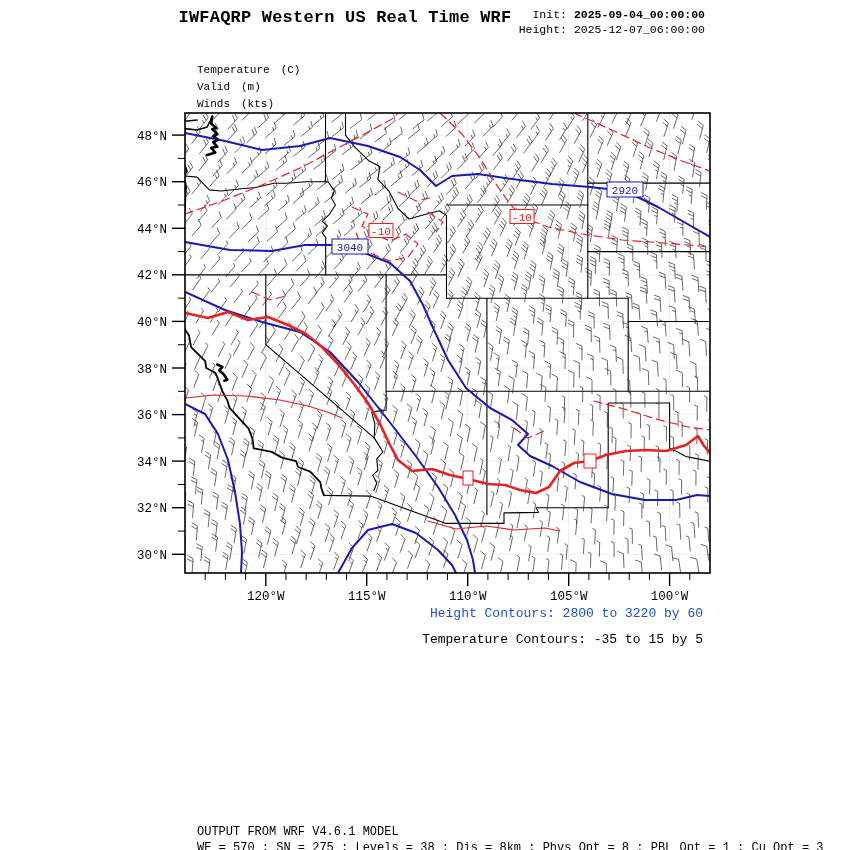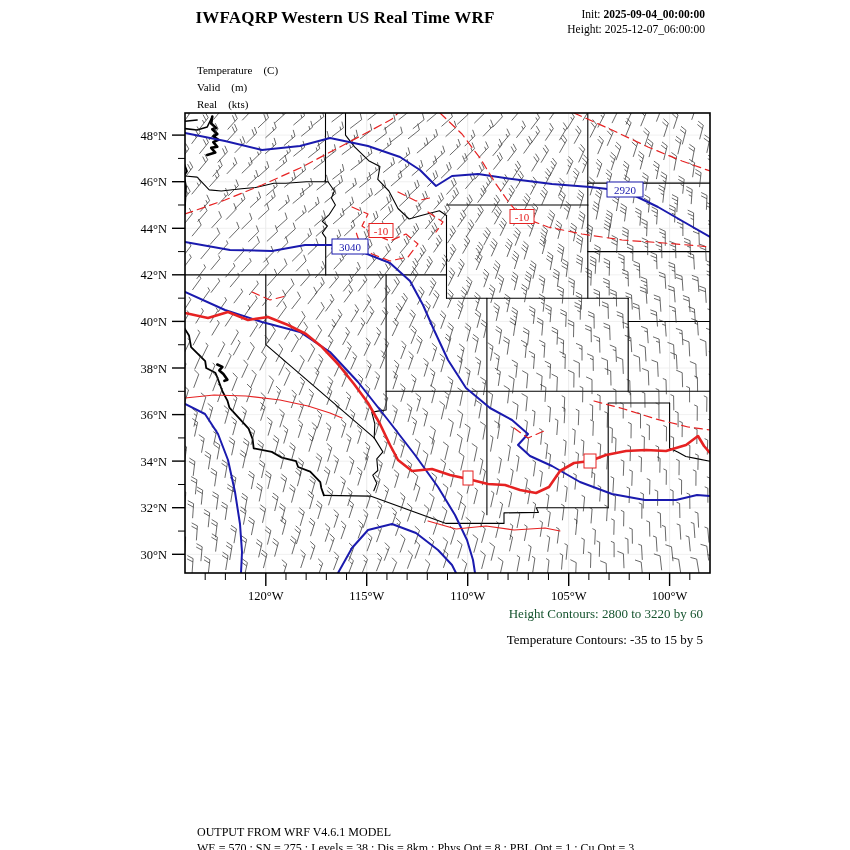--- a/index.html
+++ b/index.html
@@ -1,25 +1,25 @@
 <!DOCTYPE html>
 <html><head>
 <meta charset="utf-8">
 <style>
   html,body{margin:0;padding:0;background:#fff;}
   .page{position:relative;width:848px;height:850px;background:#fff;overflow:hidden;
-        font-family:Liberation Serif, serif;color:#000;}
+        font-family:Liberation Mono, monospace;color:#000;}
   .title{position:absolute;left:95px;top:8px;width:500px;text-align:center;
          font-size:17px;font-weight:bold;letter-spacing:.2px;}
   .times{position:absolute;right:143px;top:7px;text-align:right;font-size:11.5px;line-height:15px;}
   .times .val-bold{font-weight:bold;}
   .legend{position:absolute;left:197px;top:62px;font-size:11px;line-height:17px;}
   .leg-unit{margin-left:11px;}
   .cinfo{position:absolute;right:145px;text-align:right;font-size:13px;}
-  .cinfo.h{top:606px;color:#14532d;}
+  .cinfo.h{top:606px;color:#1d4ed8;}
   .cinfo.t{top:632px;color:#000000;}
   .footer{position:absolute;left:197px;top:806px;font-size:12px;line-height:15.5px;margin-top:19px;}
   svg.map{position:absolute;left:0;top:0;}
   .frame{fill:none;stroke:#000;stroke-width:1.6;}
   .tick{stroke:#000;stroke-width:1.4;}
   .ticklab{font-size:12.5px;fill:#000;}
   .hbox{fill:#fff;stroke:#1a1aae;stroke-width:1;}
   .htext{fill:#1a1aae;font-size:11px;text-anchor:middle;}
   .tbox{fill:#fff;stroke:#e62222;stroke-width:1;}
   .ttext{fill:#e62222;font-size:11px;text-anchor:middle;}
@@ -32,21 +32,21 @@
   <div class="title">IWFAQRP Western US Real Time WRF</div>
 
   <div class="times">
     <div><span>Init:</span> <span class="val-bold">2025-09-04_00:00:00</span></div>
     <div><span>Height:</span> <span>2025-12-07_06:00:00</span></div>
   </div>
 
   <div class="legend">
     <div><span>Temperature</span><span class="leg-unit">(C)</span></div>
     <div><span>Valid</span><span class="leg-unit">(m)</span></div>
-    <div><span>Real</span><span class="leg-unit">(kts)</span></div>
+    <div><span>Winds</span><span class="leg-unit">(kts)</span></div>
   </div>
 
   <svg class="map" width="850" height="850">
     <defs>
       <clipPath id="mapclip">
           <rect x="185" y="113" width="525" height="460"></rect>
         </clipPath>
     </defs>
 
     <g id="gen" clip-path="url(#mapclip)">

